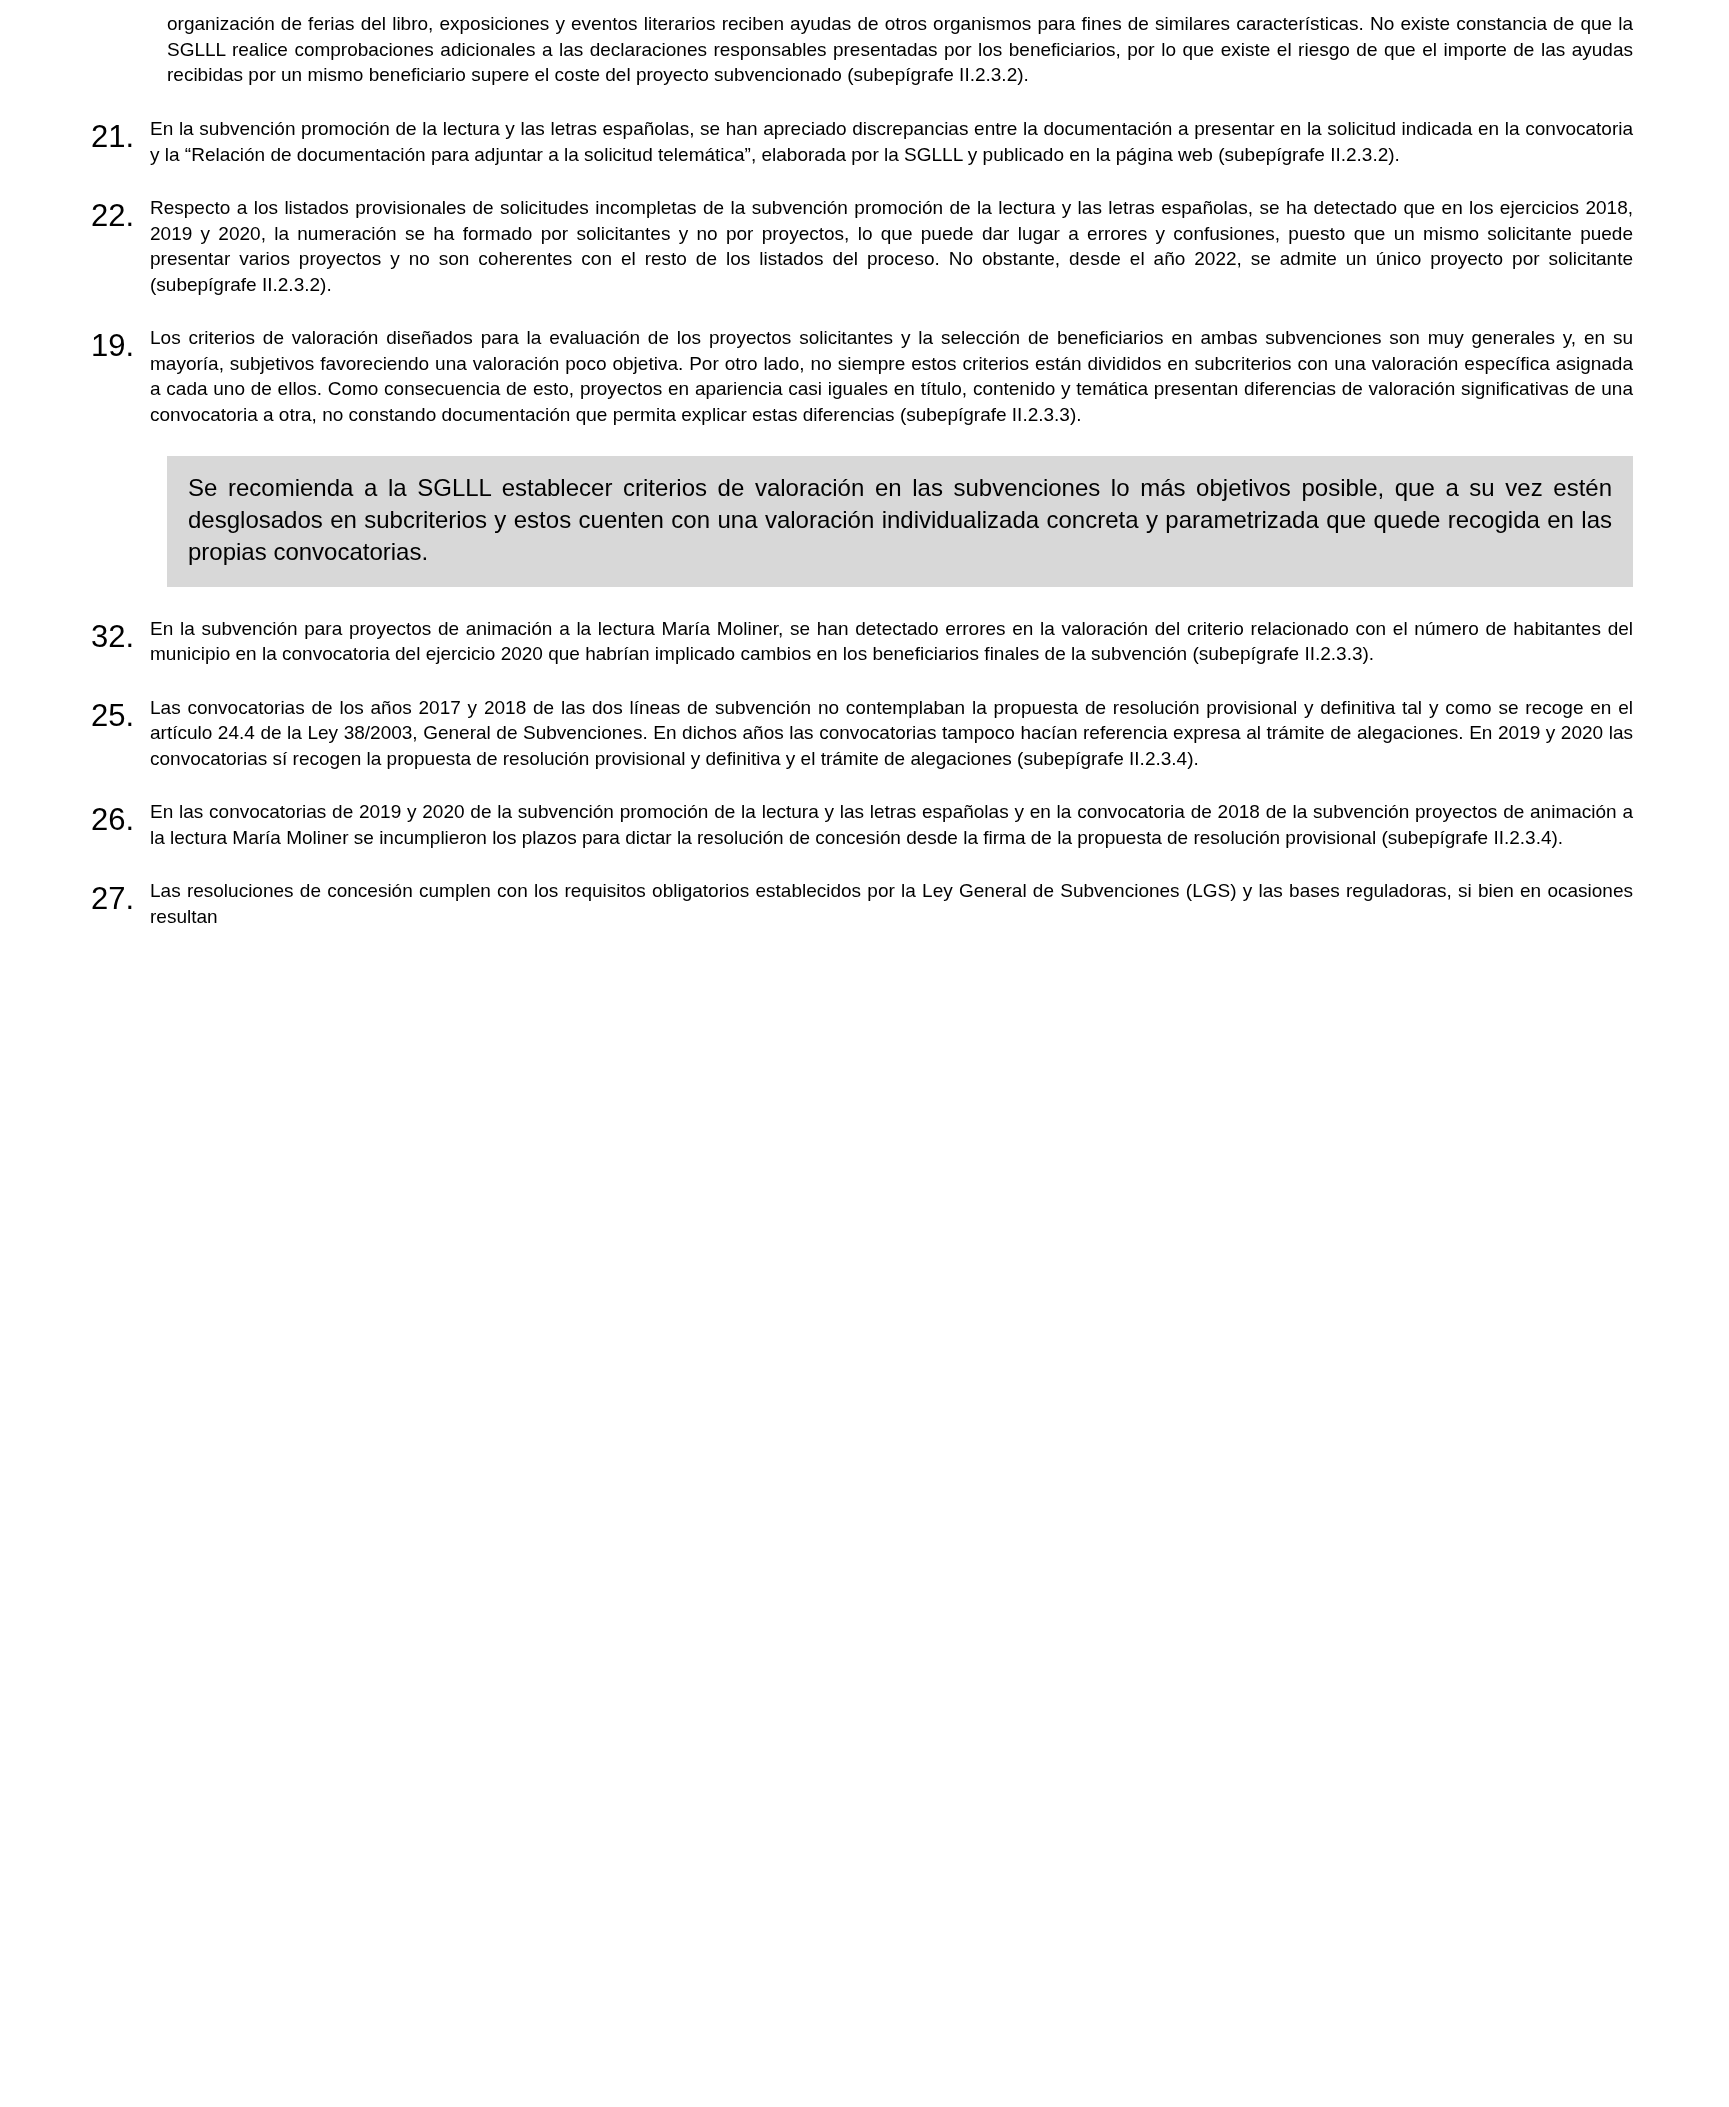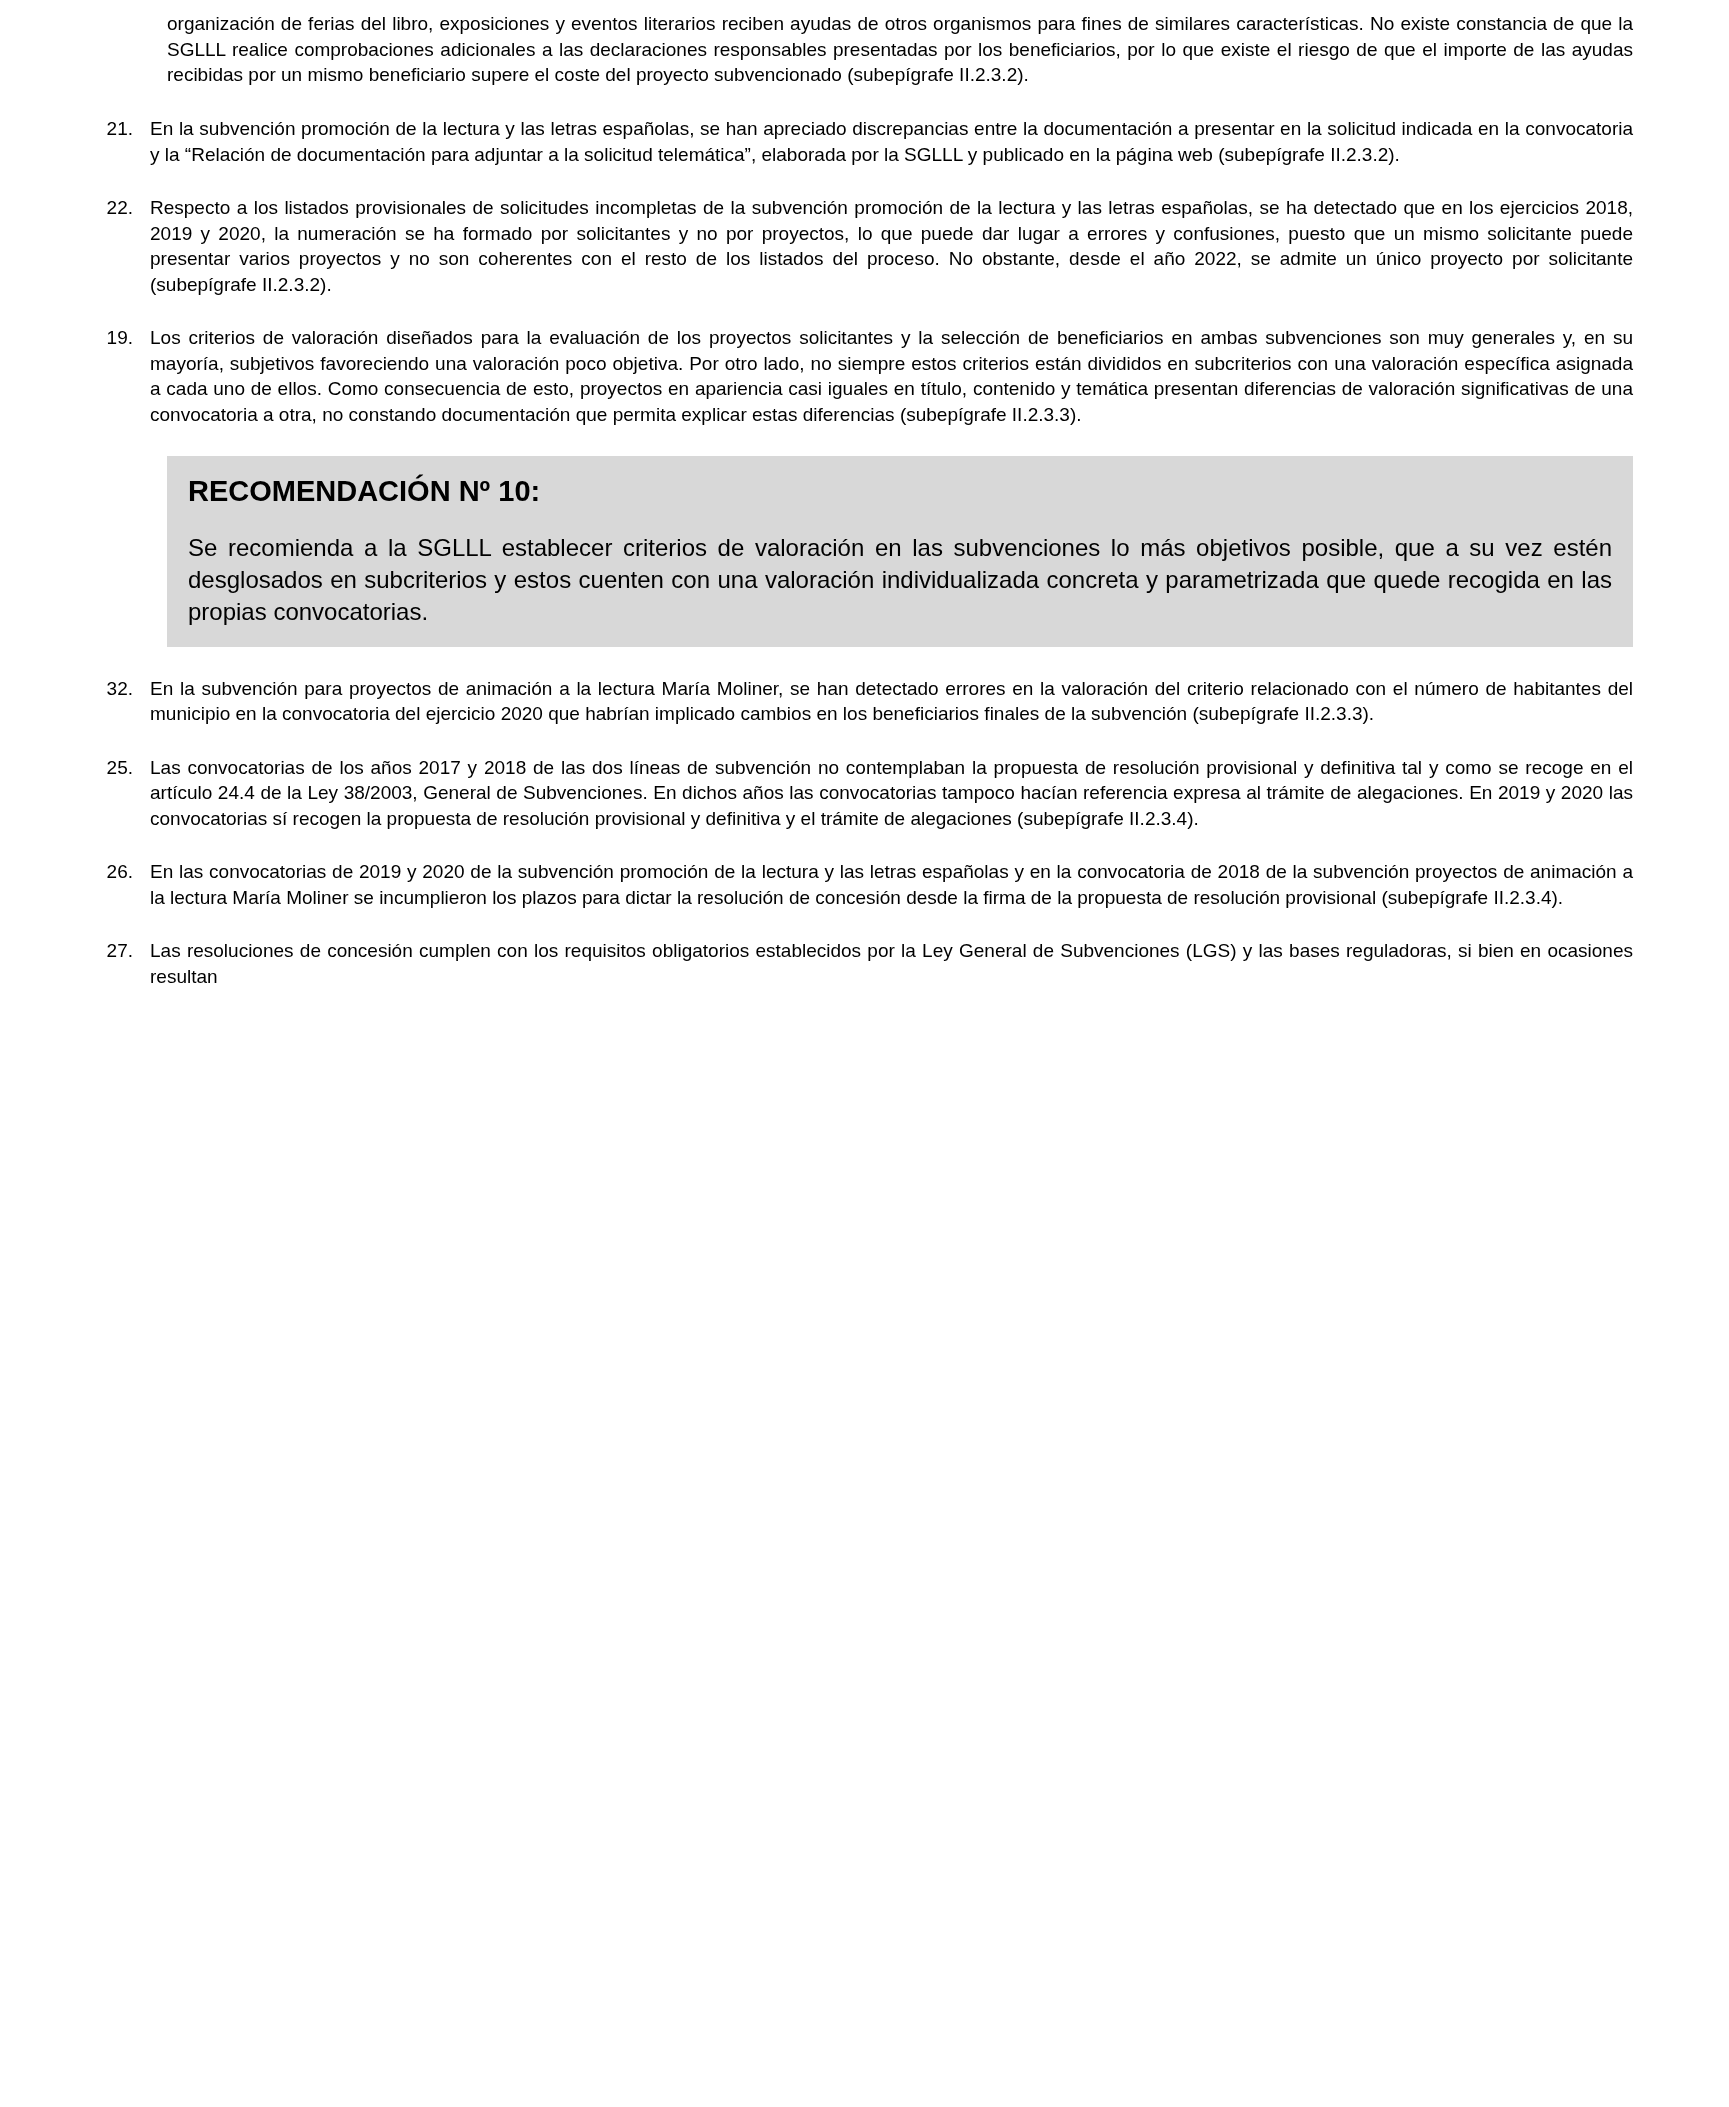--- a/index.html
+++ b/index.html
@@ -34,21 +34,21 @@
     display: flex;
     align-items: flex-start;
     margin-bottom: 28px;
   }
   .item-num {
     flex: 0 0 auto;
     width: 59px;
     padding-right: 17px;
     box-sizing: border-box;
     text-align: right;
-    font-size: 19px;
+    font-size: 31px;
     line-height: 1.345;
   }
   .item-text {
     flex: 1 1 auto;
   }
   .reco-box {
     background: #d8d8d8;
     padding: 16.3px 21px 18px 21px;
     margin: 8.1px 0 29px 76px;
     box-sizing: border-box;
@@ -86,21 +86,20 @@
     <div class="item-num">22.</div>
     <p class="item-text">Respecto a los listados provisionales de solicitudes incompletas de la subvención promoción de la lectura y las letras españolas, se ha detectado que en los ejercicios 2018, 2019 y 2020, la numeración se ha formado por solicitantes y no por proyectos, lo que puede dar lugar a errores y confusiones, puesto que un mismo solicitante puede presentar varios proyectos y no son coherentes con el resto de los listados del proceso. No obstante, desde el año 2022, se admite un único proyecto por solicitante (subepígrafe II.2.3.2).</p>
   </div>
 
   <div class="item">
     <div class="item-num">19.</div>
     <p class="item-text">Los criterios de valoración diseñados para la evaluación de los proyectos solicitantes y la selección de beneficiarios en ambas subvenciones son muy generales y, en su mayoría, subjetivos favoreciendo una valoración poco objetiva. Por otro lado, no siempre estos criterios están divididos en subcriterios con una valoración específica asignada a cada uno de ellos. Como consecuencia de esto, proyectos en apariencia casi iguales en título, contenido y temática presentan diferencias de valoración significativas de una convocatoria a otra, no constando documentación que permita explicar estas diferencias (subepígrafe II.2.3.3).</p>
   </div>
 
   <div class="reco-box">
-    <p class="reco-title">RECOMENDACIÓN Nº 10:</p>
     <p class="reco-body">Se recomienda a la SGLLL establecer criterios de valoración en las subvenciones lo más objetivos posible, que a su vez estén desglosados en subcriterios y estos cuenten con una valoración individualizada concreta y parametrizada que quede recogida en las propias convocatorias.</p>
   </div>
 
   <div class="item">
     <div class="item-num">32.</div>
     <p class="item-text">En la subvención para proyectos de animación a la lectura María Moliner, se han detectado errores en la valoración del criterio relacionado con el número de habitantes del municipio en la convocatoria del ejercicio 2020 que habrían implicado cambios en los beneficiarios finales de la subvención (subepígrafe II.2.3.3).</p>
   </div>
 
   <div class="item">
     <div class="item-num">25.</div>

